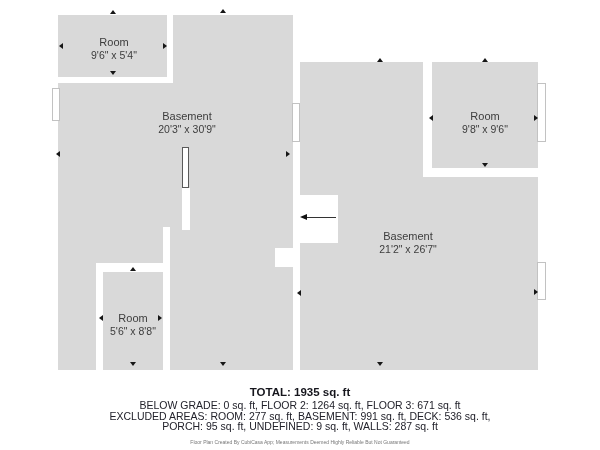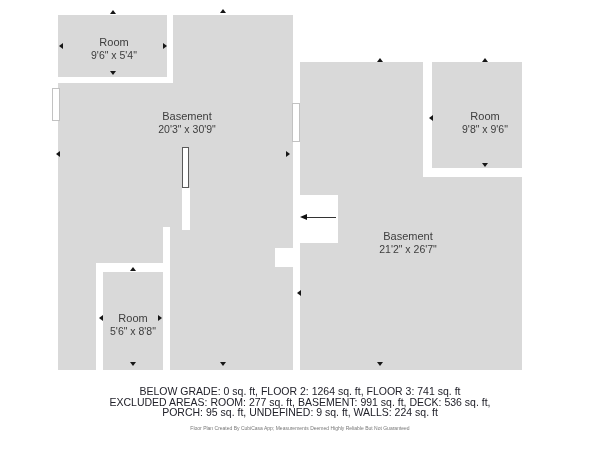--- a/index.html
+++ b/index.html
@@ -1,16 +1,16 @@
 <!DOCTYPE html>
 <html><head>
 <meta charset="utf-8">
 <style>
   html,body{margin:0;padding:0;background:#ffffff;}
-  .canvas{position:relative;width:522px;height:450px;background:#ffffff;overflow:hidden;
+  .canvas{position:relative;width:600px;height:450px;background:#ffffff;overflow:hidden;
           font-family:"Liberation Sans",sans-serif;}
   .abs{position:absolute;}
   .room-fill{background:#d9d9d9;}
   .wall{background:#ffffff;}
   .window{background:#ffffff;border:1px solid #c2c2c2;box-sizing:border-box;}
   .door-leaf{background:#ffffff;border:1px solid #5a5a5a;box-sizing:border-box;}
   .rlabel{position:absolute;text-align:center;color:#3d3d3d;font-size:11px;line-height:13px;}
   .rlabel .rname{display:block;}
   .rlabel .rdims{display:block;font-size:10.5px;}
   .marker{position:absolute;width:0;height:0;}
@@ -97,19 +97,20 @@
   <div class="rlabel" style="left:328px;top:230px;width:160px;">
     <span class="rname">Basement</span>
     <span class="rdims">21'2" x 26'7"</span>
   </div>
   <div class="rlabel" style="left:98px;top:312px;width:70px;">
     <span class="rname">Room</span>
     <span class="rdims">5'6" x 8'8"</span>
   </div>
 
   <div class="summary">
-    <div class="sline">BELOW GRADE: 0 sq. ft, FLOOR 2: 1264 sq. ft, FLOOR 3: 741 sq. ft</div>
+    <div class="total">TOTAL: 1935 sq. ft</div>
+    <div class="sline">BELOW GRADE: 0 sq. ft, FLOOR 2: 1264 sq. ft, FLOOR 3: 671 sq. ft</div>
     <div class="sline">EXCLUDED AREAS: ROOM: 277 sq. ft, BASEMENT: 991 sq. ft, DECK: 536 sq. ft,</div>
-    <div class="sline">PORCH: 95 sq. ft, UNDEFINED: 9 sq. ft, WALLS: 224 sq. ft</div>
+    <div class="sline">PORCH: 95 sq. ft, UNDEFINED: 9 sq. ft, WALLS: 287 sq. ft</div>
     <div class="disclaimer">Floor Plan Created By CubiCasa App; Measurements Deemed Highly Reliable But Not Guaranteed</div>
   </div>
 
 </div>
 
 </body></html>

